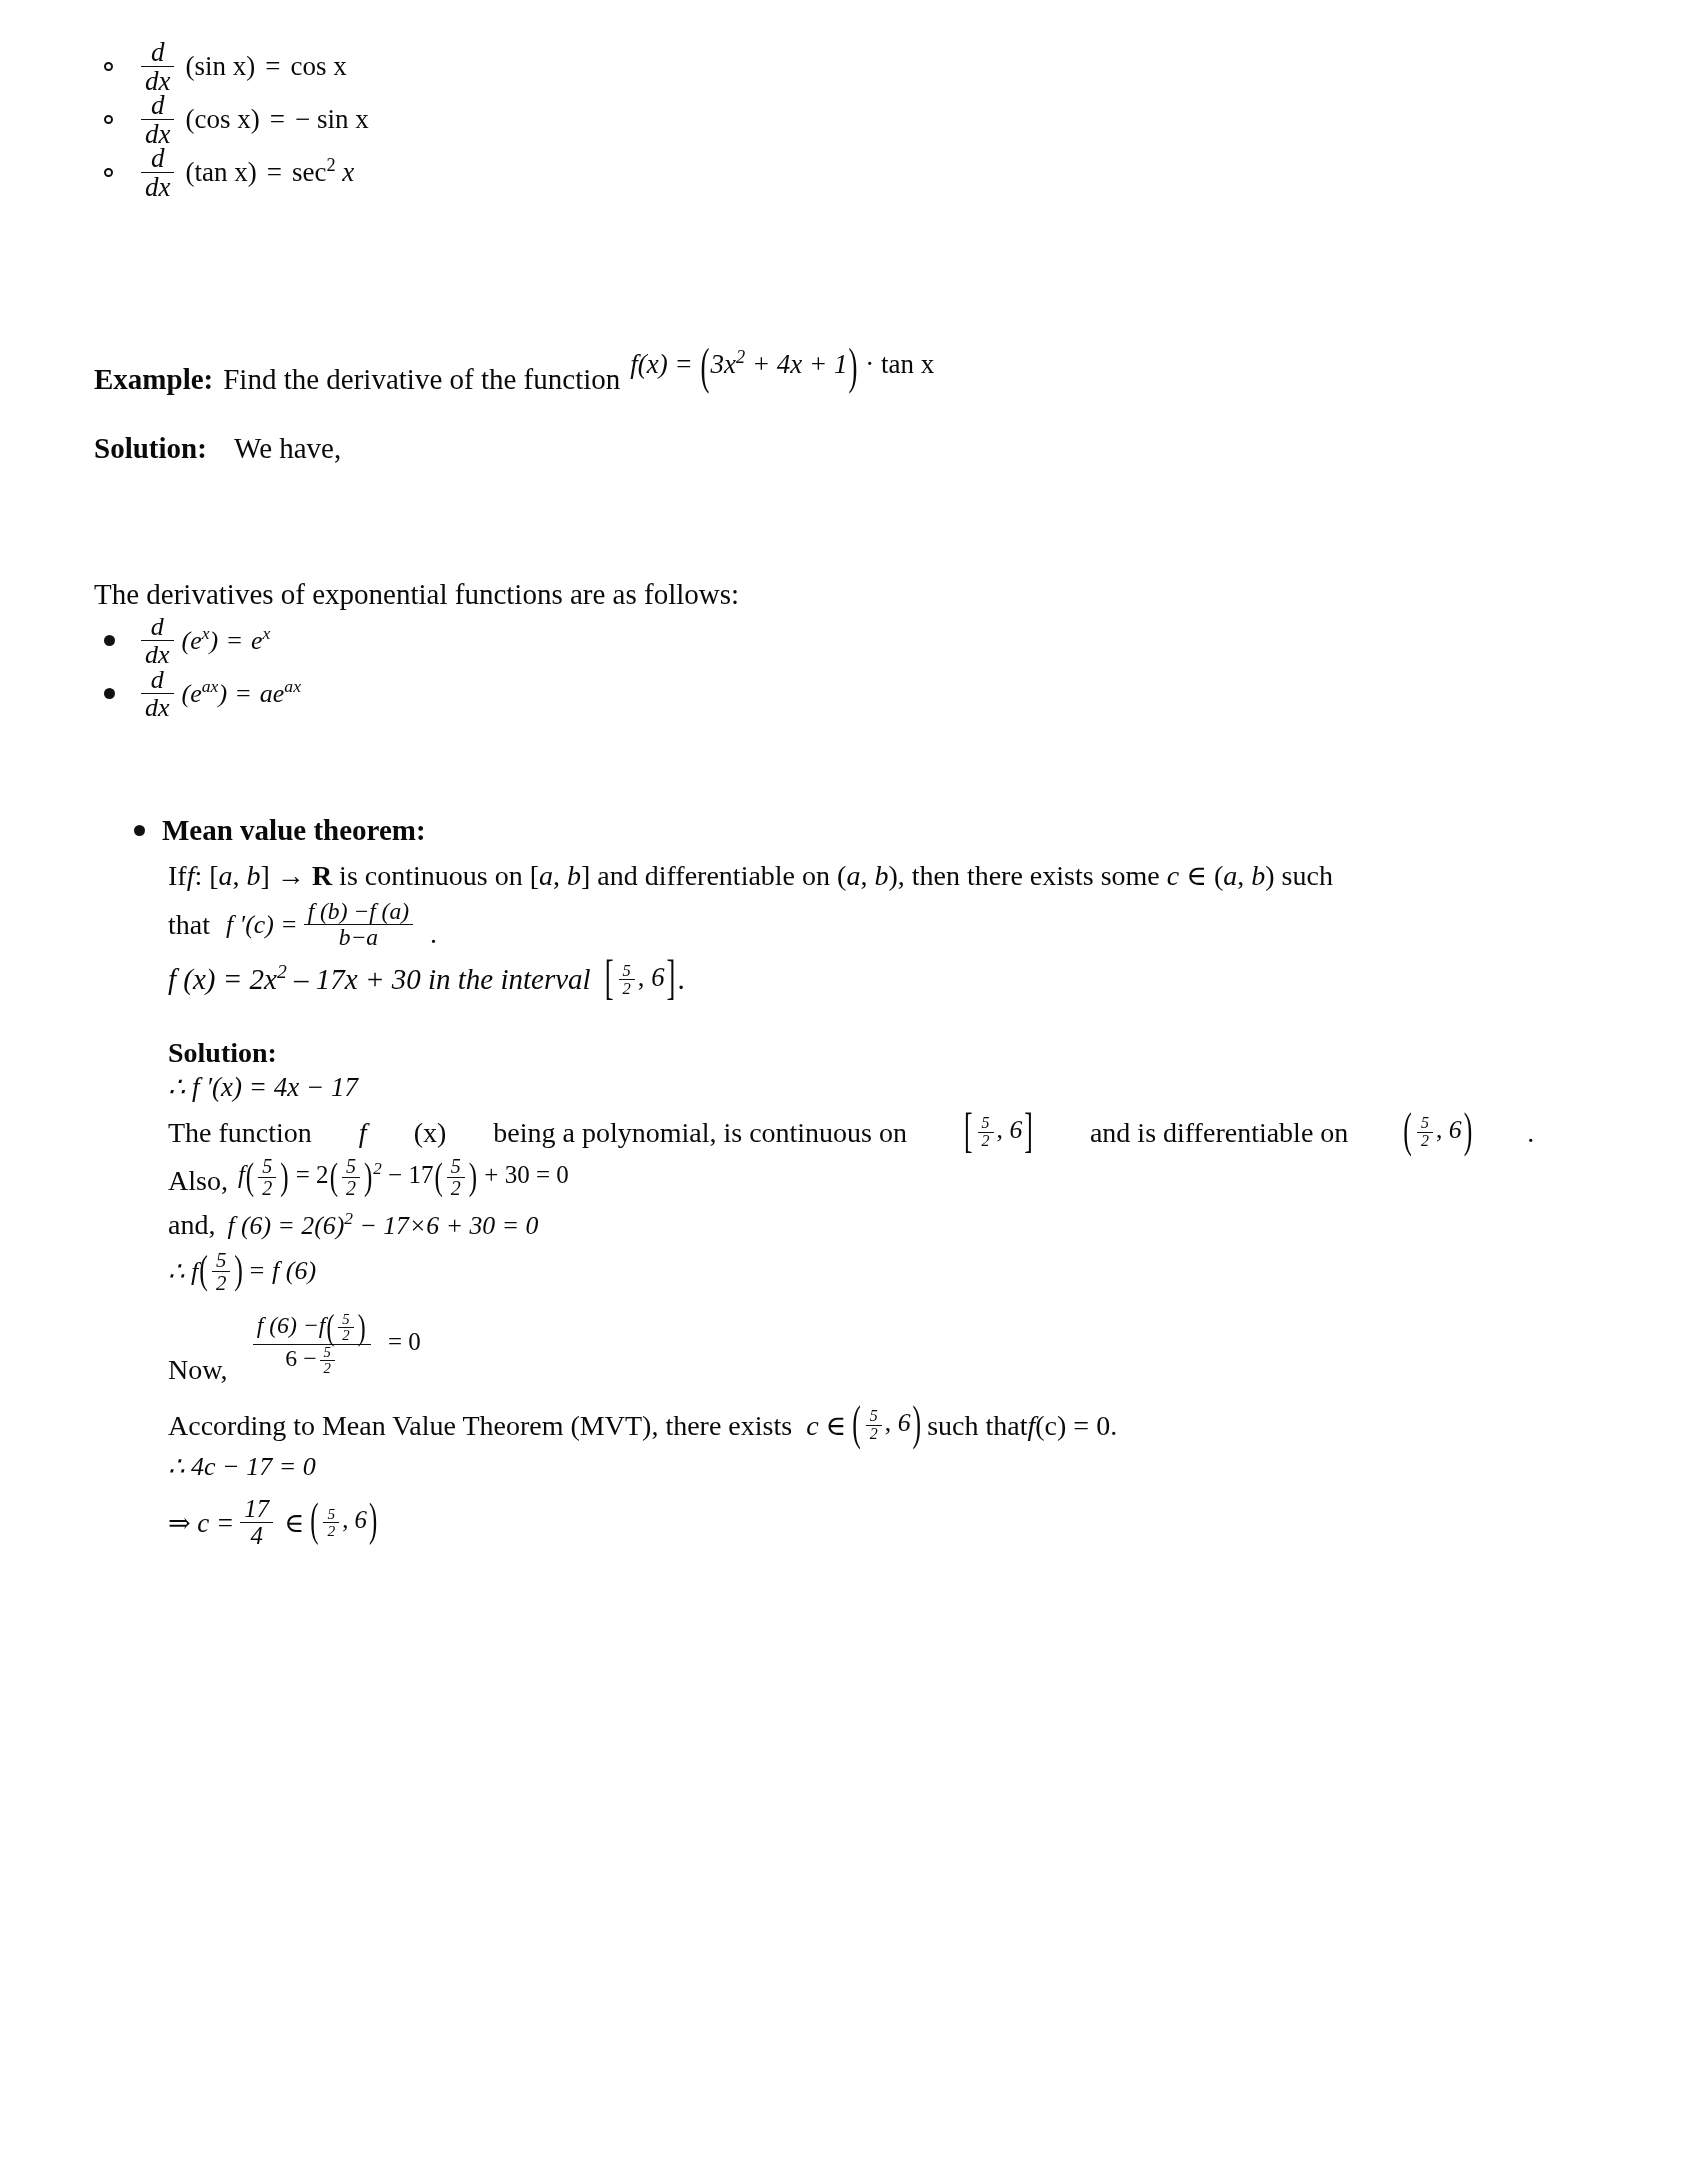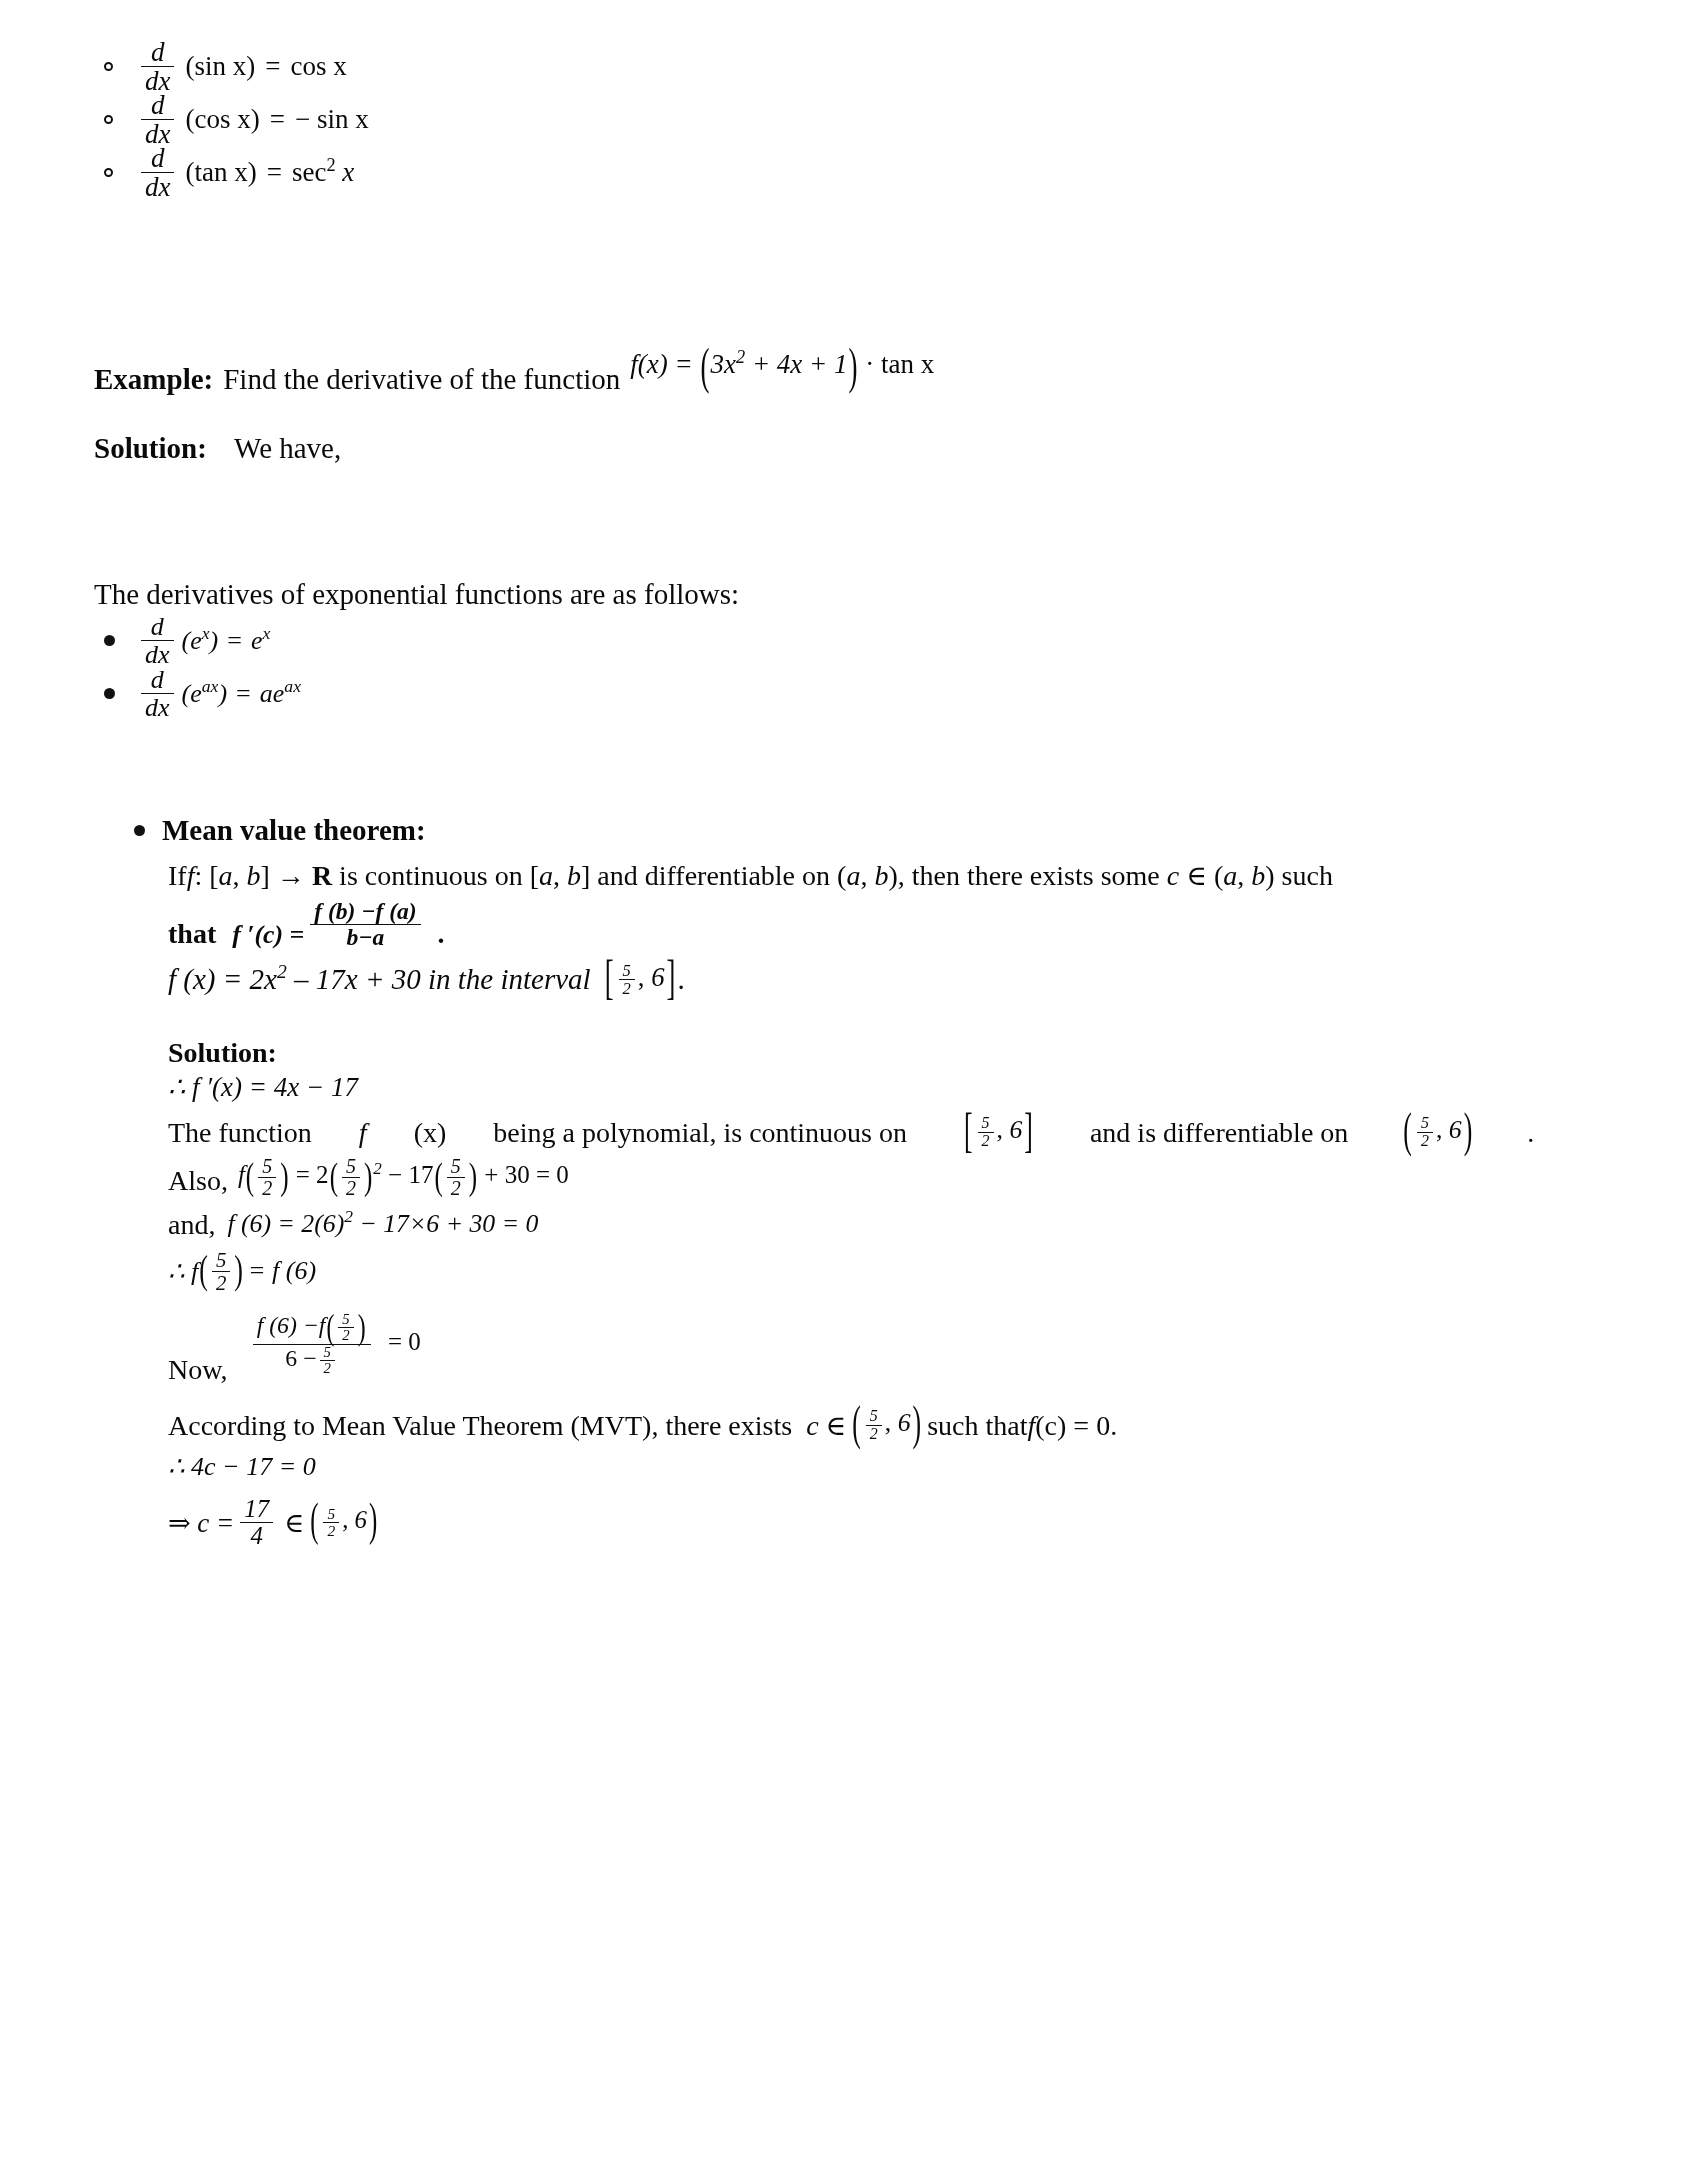--- a/index.html
+++ b/index.html
@@ -208,22 +208,21 @@
     margin-top: 6px;
   }
   .mvt-stmt {
     font-size: 28px;
     line-height: 1.5;
   }
   .mvt-that {
     font-size: 28px;
     margin-top: 2px;
     display: flex;
-    align-items: flex-end;
-    font-weight: bold;
+    align-items: center;
   }
 
   .sub-example {
     margin-top: 42px;
     font-size: 28px;
   }
   .sub-example-2 {
     margin-top: 12px;
     font-size: 29px;
     display: flex;
@@ -260,21 +259,21 @@
   .also-math {
     font-size: 25px;
     margin-left: 10px;
     position: relative;
     top: -4px;
   }
   .and-line {
     font-size: 28px;
     margin-top: 6px;
     display: flex;
-    align-items: flex-start;
+    align-items: flex-end;
   }
   .therefore-line {
     font-size: 26px;
     margin-top: 8px;
     display: flex;
     align-items: center;
   }
   .now-line {
     font-size: 28px;
     margin-top: 28px;

